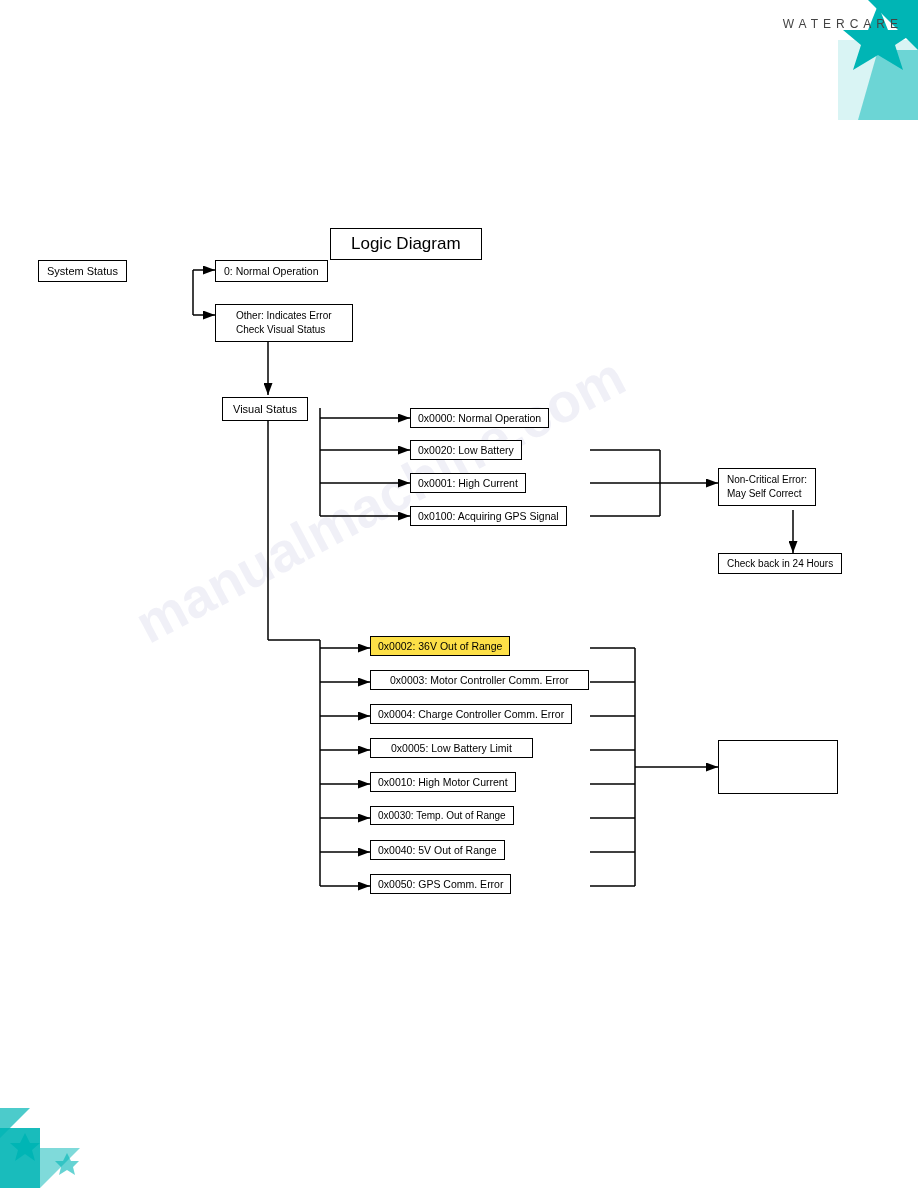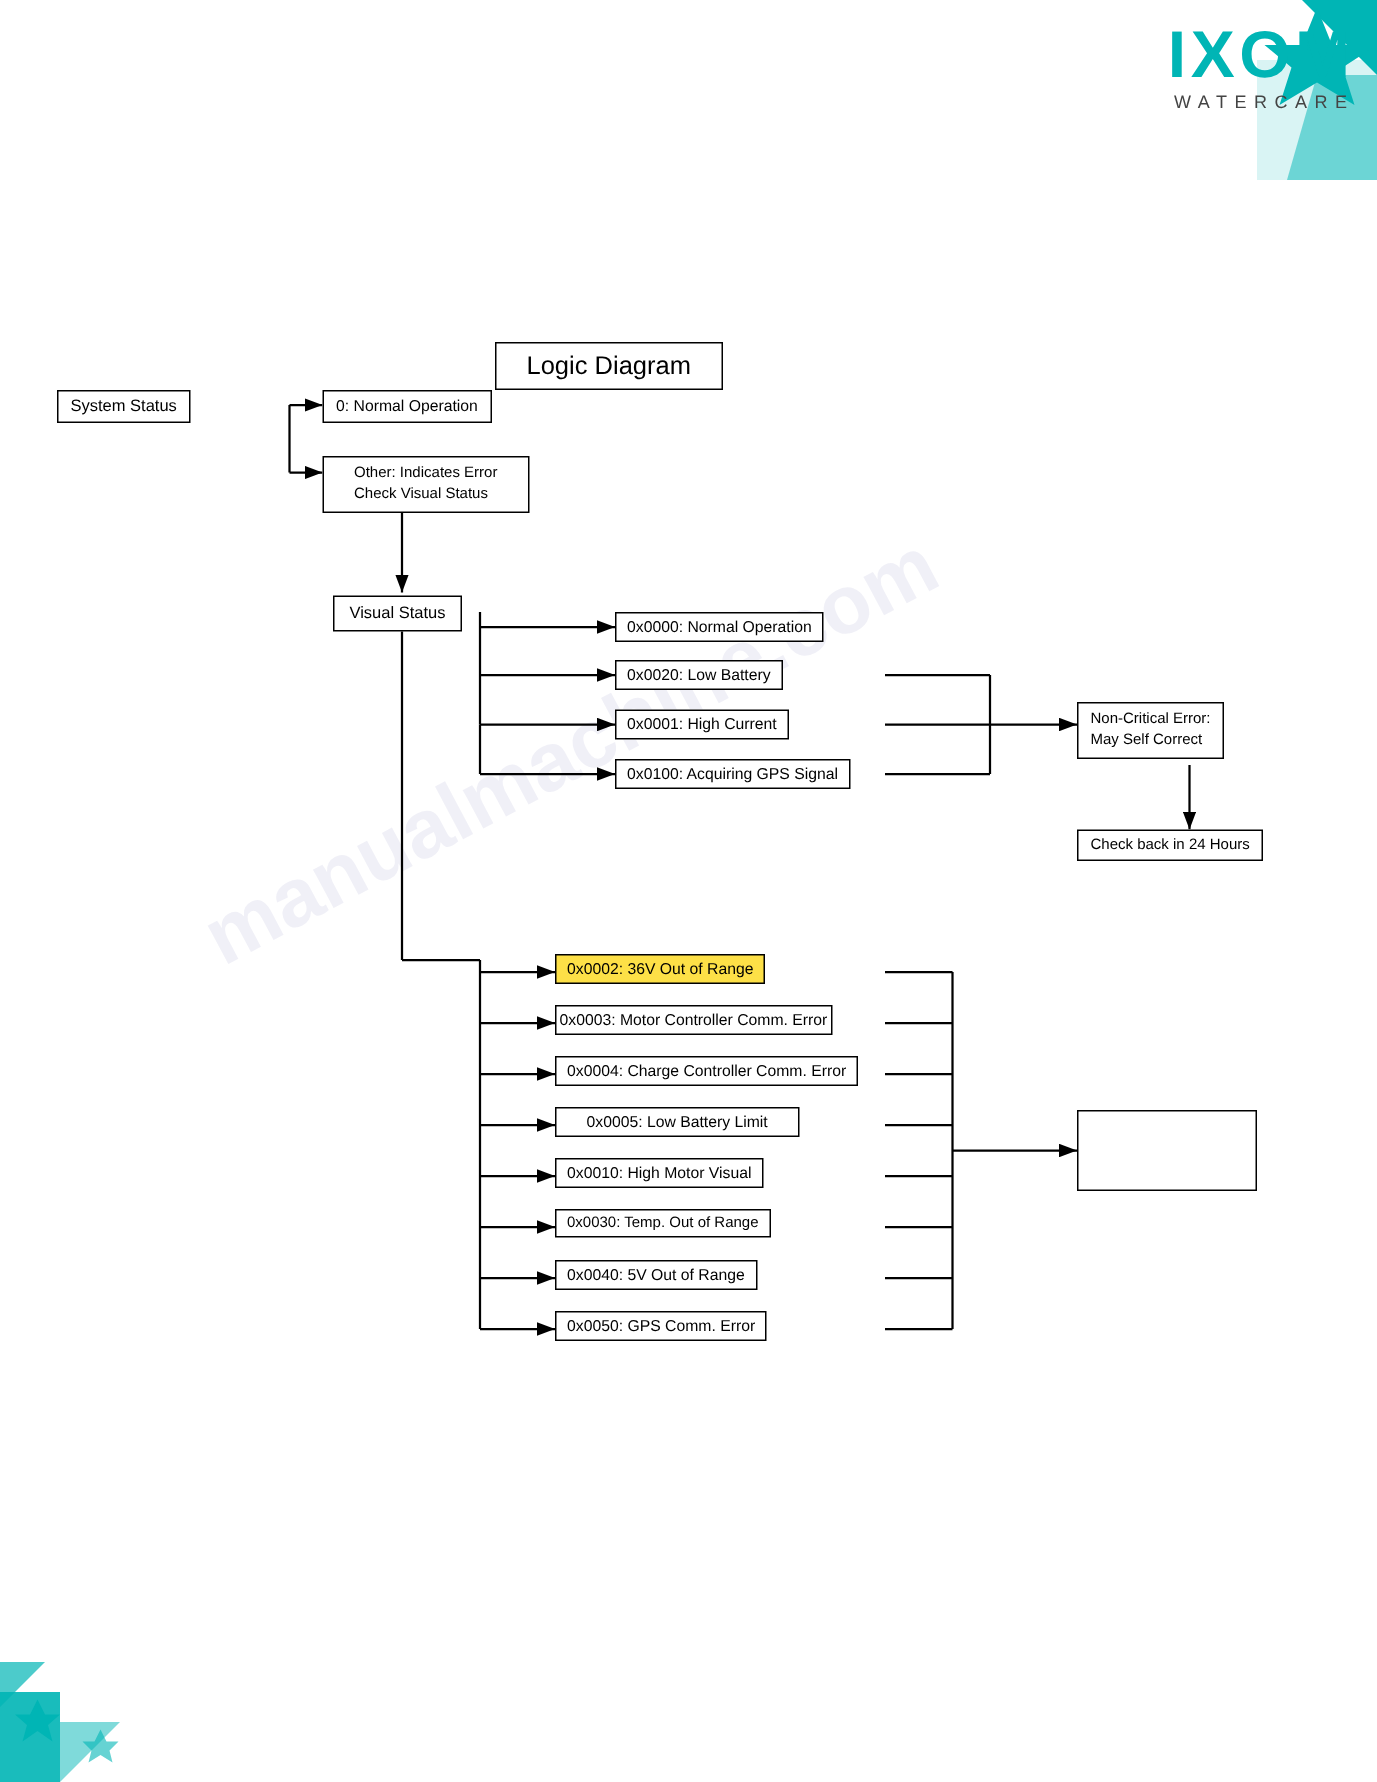--- a/index.html
+++ b/index.html
@@ -29,23 +29,20 @@
   <polygon points="80,0 130,0 130,50 110,30" fill="#00b5b5"></polygon>
   <polygon points="50,40 130,40 130,120 50,120" fill="#00b5b5" opacity="0.15"></polygon>
   <polygon points="90,50 130,50 130,120 70,120" fill="#00b5b5" opacity="0.5"></polygon>
 
   <g transform="translate(55, 5)">
     <polygon points="35,0 45,25 75,25 52,40 60,65 35,50 10,65 18,40 0,25 25,25" fill="#00b5b5"></polygon>
   </g>
 </svg>
 
 <div style="position:absolute; top:15px; right:15px; z-index:10; text-align:right;">
-  <div style="font-size:44px; font-weight:900; color:#00b5b5; letter-spacing:3px; line-height:1;">
-    <span>IXOM</span>
-  </div>
   <div style="font-size:12px; color:#444; letter-spacing:5px; margin-top:2px;">
     <span>WATERCARE</span>
   </div>
 </div>
 
 <svg style="position:absolute; bottom:0; left:0; width:120px; height:140px;" viewBox="0 0 120 140" xmlns="http://www.w3.org/2000/svg">
   <polygon points="0,80 40,80 40,140 0,140" fill="#00b5b5" opacity="0.9"></polygon>
   <polygon points="40,100 80,100 40,140" fill="#00b5b5" opacity="0.5"></polygon>
   <polygon points="0,60 30,60 0,90" fill="#00b5b5" opacity="0.7"></polygon>
 
@@ -158,27 +155,27 @@
 <div style="position:absolute; top:473px; left:410px; border:1px solid #000; padding:3px 7px; font-size:10.5px; background:#fff; z-index:2;">0x0001: High Current</div>
 
 <div style="position:absolute; top:506px; left:410px; border:1px solid #000; padding:3px 7px; font-size:10.5px; background:#fff; z-index:2;">0x0100: Acquiring GPS Signal</div>
 
 <div style="position:absolute; top:468px; left:718px; border:1px solid #000; padding:4px 8px; font-size:10px; background:#fff; z-index:2; line-height:1.4; white-space:nowrap;">Non-Critical Error:<br>May Self Correct</div>
 
 <div style="position:absolute; top:553px; left:718px; border:1px solid #000; padding:4px 8px; font-size:10px; background:#fff; z-index:2; white-space:nowrap;">Check back in 24 Hours</div>
 
 <div style="position:absolute; top:636px; left:370px; border:1px solid #000; padding:3px 7px; font-size:10.5px; background:#fde047; z-index:2;">0x0002: 36V Out of Range</div>
 
-<div style="position:absolute; top:670px; left:370px; border:1px solid #000; padding:3px 2px; font-size:10.5px; background:#fff; z-index:2;">0x0003: Motor Controller Comm. Error</div>
+<div style="position:absolute; top:670px; left:370px; border:1px solid #000; padding:3px 19px; font-size:10.5px; background:#fff; z-index:2;">0x0003: Motor Controller Comm. Error</div>
 
 <div style="position:absolute; top:704px; left:370px; border:1px solid #000; padding:3px 7px; font-size:10.5px; background:#fff; z-index:2;">0x0004: Charge Controller Comm. Error</div>
 
 <div style="position:absolute; top:738px; left:370px; border:1px solid #000; padding:3px 20px; font-size:10.5px; background:#fff; z-index:2;">0x0005: Low Battery Limit</div>
 
-<div style="position:absolute; top:772px; left:370px; border:1px solid #000; padding:3px 7px; font-size:10.5px; background:#fff; z-index:2;">0x0010: High Motor Visual</div>
+<div style="position:absolute; top:772px; left:370px; border:1px solid #000; padding:3px 7px; font-size:10.5px; background:#fff; z-index:2;">0x0010: High Motor Current</div>
 
 <div style="position:absolute; top:806px; left:370px; border:1px solid #000; padding:3px 7px; font-size:10px; background:#fff; z-index:2;">0x0030: Temp. Out of Range</div>
 
 <div style="position:absolute; top:840px; left:370px; border:1px solid #000; padding:3px 7px; font-size:10.5px; background:#fff; z-index:2;">0x0040: 5V Out of Range</div>
 
 <div style="position:absolute; top:874px; left:370px; border:1px solid #000; padding:3px 7px; font-size:10.5px; background:#fff; z-index:2;">0x0050: GPS Comm. Error</div>
 
 <div style="position:absolute; top:740px; left:718px; border:1px solid #000; padding:3px 7px; font-size:10.5px; background:#fff; z-index:2; width:120px; height:54px;"></div>
 
 <div style="position:absolute; top:350px; left:100px; width:560px; height:300px; display:flex; align-items:center; justify-content:center; pointer-events:none; z-index:0; overflow:hidden;">

